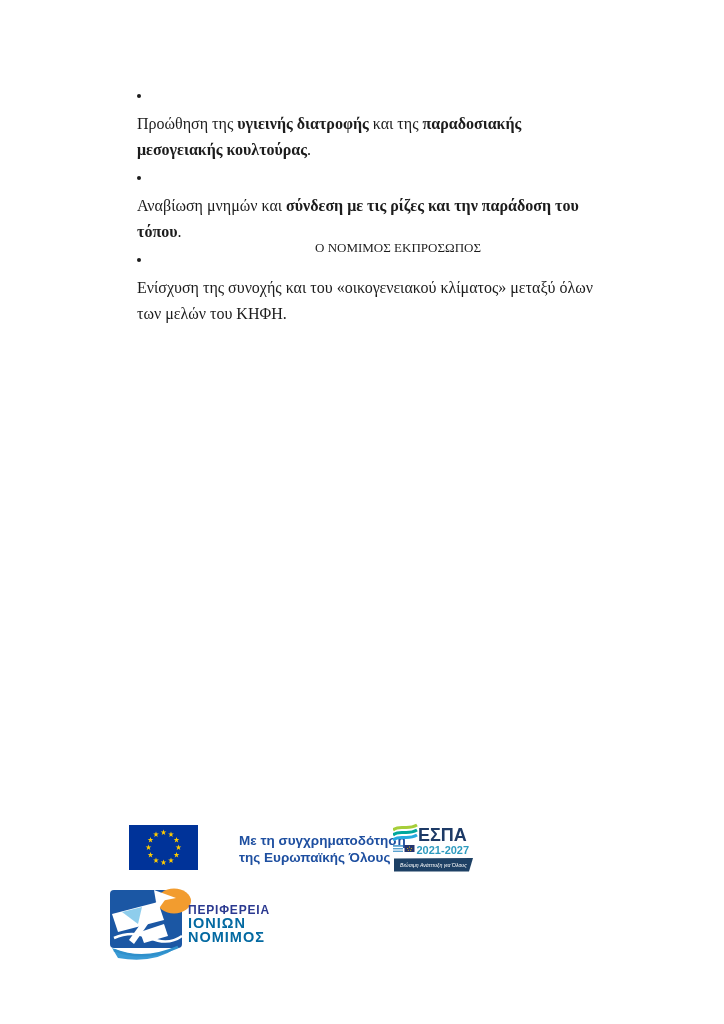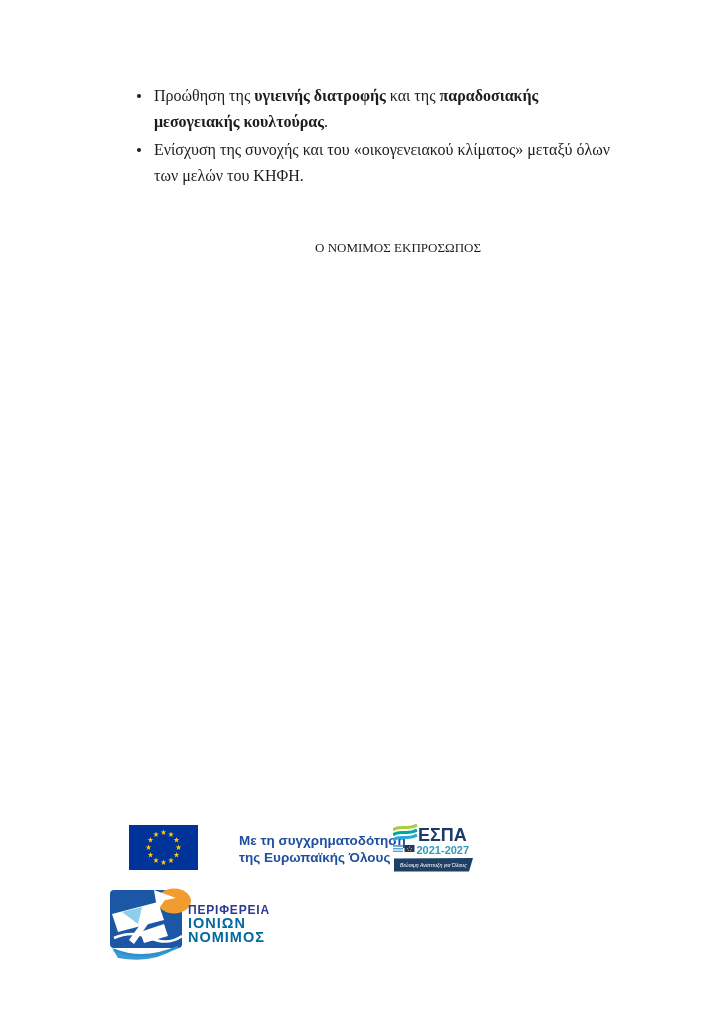--- a/index.html
+++ b/index.html
@@ -8,21 +8,21 @@
     width:724px; height:1024px;
     margin:0 auto;
     background:#ffffff;
     overflow:hidden;
     font-family:"Liberation Serif","DejaVu Serif",serif;
     color:#1c1c1c;
   }
 
   
   .bullet-list { position:absolute; left:137px; top:83px; width:486px; }
-  .bullet-item { display:flex; margin-bottom:2px; }
+  .bullet-item { display:flex; margin-bottom:2px;flex-direction:column; }
   .dot-col { flex:0 0 17px; padding-top:11px; }
   .dot { width:4px; height:4px; border-radius:50%; background:#1c1c1c; }
   .bullet-text {
     margin:0; width:468px;
     font-size:16px; line-height:26px;
     text-align:left;
   }
   .seg { font-weight:normal; }
   .seg.b { font-weight:bold; }
 
@@ -60,20 +60,26 @@
 
   <div class="bullet-list">
 
     <div class="bullet-item">
       <div class="dot-col">
           <div class="dot"></div>
         </div>
       <p class="bullet-text"><span class="seg">Προώθηση της </span><span class="seg b">υγιεινής διατροφής</span><span class="seg"> και της </span><span class="seg b">παραδοσιακής μεσογειακής κουλτούρας</span><span class="seg">.</span></p>
     </div>
 
+    <div class="bullet-item">
+      <div class="dot-col">
+          <div class="dot"></div>
+        </div>
+      <p class="bullet-text"><span class="seg">Αναβίωση μνημών και </span><span class="seg b">σύνδεση με τις ρίζες και την παράδοση του τόπου</span><span class="seg">.</span></p>
+    </div>
 
     <div class="bullet-item">
       <div class="dot-col">
           <div class="dot"></div>
         </div>
       <p class="bullet-text"><span class="seg">Ενίσχυση της συνοχής και του «οικογενειακού κλίματος» μεταξύ όλων των μελών του ΚΗΦΗ.</span></p>
     </div>
 
   </div>
 

